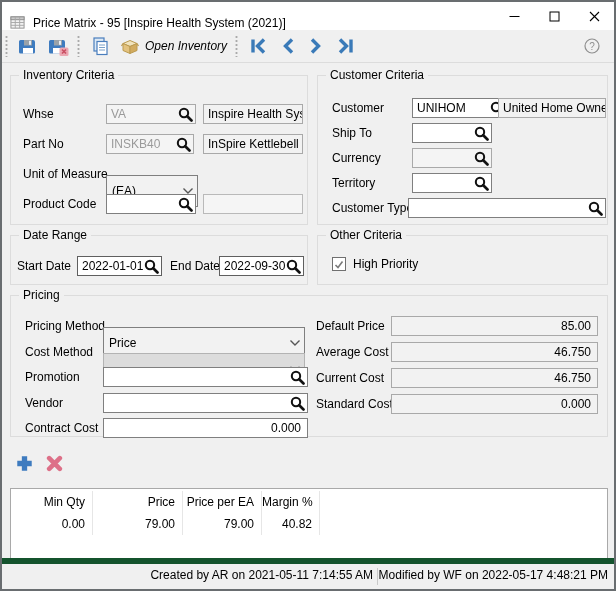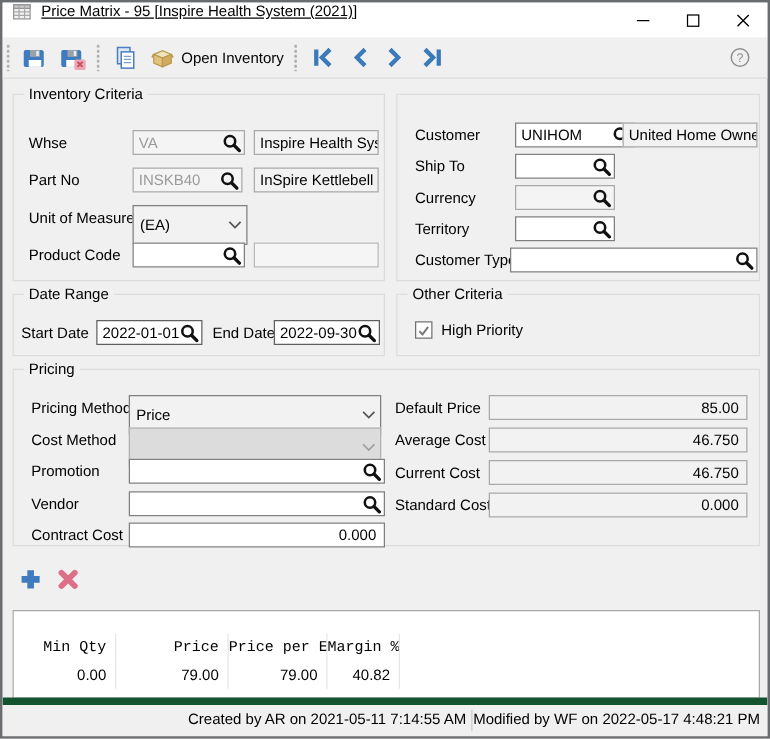--- a/index.html
+++ b/index.html
@@ -2,72 +2,72 @@
 <html><head>
 <meta charset="utf-8">
 <style>
   html,body { margin:0; padding:0; background:#d8d8d8; }
   .window {
     position:relative; width:616px; height:591px; box-sizing:border-box;
     background:#f0f0f0; border:2px solid #696d70; overflow:hidden;
     font-family:"Liberation Sans", sans-serif; font-size:12px; color:#000;
   }
   
-  .titlebar { height:28px; background:#ffffff; display:flex; align-items:flex-start; padding-left:8px;text-decoration:underline; }
+  .titlebar { height:28px; background:#ffffff; display:flex; align-items:flex-end; padding-left:8px; }
   .title-icon { width:15px; height:15px; margin-right:8px; flex:0 0 auto; }
   .title-text { white-space:nowrap; }
   .win-controls { margin-left:auto; display:flex; height:100%; }
   .win-btn { width:40px; height:100%; display:flex; align-items:center; justify-content:center; }
   
   .toolbar { height:32px; background:#f0f0f0; border-bottom:1px solid #dcdcdc; display:flex; align-items:center; }
   .grip { width:5px; height:22px; margin:0 4px 0 2px;
     background-image:radial-gradient(circle, #aaaaaa 1px, transparent 1.2px);
     background-size:5px 4px; background-position:center top; background-repeat:repeat-y; }
   .tbtn { height:26px; display:flex; align-items:center; justify-content:center; padding:0 5px; }
-  .tbtn-label { margin-left:5px; white-space:nowrap; }
+  .tbtn-label { margin-left:5px; white-space:nowrap;font-style:italic; }
   .navbtn { padding:0 6px; }
   .help-btn { margin-left:auto; margin-right:9px; }
   
   .group { position:absolute; border:1px solid #dcdcdc; background:#f0f0f0; box-sizing:border-box; }
   .gtitle { position:absolute; top:-8px; left:8px; background:#f0f0f0; padding:0 4px; line-height:15px; }
   .lbl { position:absolute; line-height:20px; white-space:nowrap; }
   
   .lookup { position:absolute; height:20px; box-sizing:border-box; border:1px solid #7f7f7f;
     background:#fff; display:flex; align-items:center; }
   .lookup input { flex:1; min-width:0; border:none; outline:none; background:transparent;
     font-family:"Liberation Sans", sans-serif; font-size:12px; color:#000; padding:0 0 0 4px; }
   .lookup .mag { flex:0 0 15px; width:15px; height:15px; margin-right:2px; }
   .lookup.ro { background:#f4f4f4; border-color:#a9a9a9; }
   .lookup.ro input { color:#9a9a9a; }
   .lookup.dk { border-color:#5f5f5f; }
   .descbox { position:absolute; height:20px; box-sizing:border-box; border:1px solid #a9a9a9;
     background:#f2f2f2; line-height:18px; padding:0 4px; white-space:nowrap; overflow:hidden; }
   .descbox.dis { background:#f5f5f5; border-color:#b9b9b9; }
   .combo { position:absolute; height:32px; box-sizing:border-box; border:1px solid #7f7f7f;
-    background:#f2f2f2; display:flex; align-items:center; }
+    background:#f2f2f2; display:flex; align-items:center;margin-top:11px; }
   .combo-text { flex:1; padding-left:5px; line-height:18px; white-space:nowrap; overflow:hidden; }
   .combo-arrow { flex:0 0 18px; display:flex; align-items:center; justify-content:center; }
   .combo.dis { background:#dcdcdc; border-color:#b3b3b3; }
   .numbox { position:absolute; height:20px; box-sizing:border-box; border:1px solid #a9a9a9;
     background:#f2f2f2; line-height:18px; padding:0 6px; text-align:right; white-space:nowrap; }
   .numinput { position:absolute; height:20px; box-sizing:border-box; border:1px solid #7f7f7f;
     background:#fff; font-family:"Liberation Sans", sans-serif; font-size:12px; color:#000;
     text-align:right; padding:0 6px; outline:none; }
   
   .checkbox { position:absolute; width:14px; height:14px; box-sizing:border-box;
     border:1px solid #707070; background:#fff; display:flex; align-items:center; justify-content:center; }
   .checkbox svg { display:none; }
   .checkbox.checked svg { display:block; }
   
   .actbtn { position:absolute; width:18px; height:18px; display:flex; align-items:center; justify-content:center; }
   
   .ptable { position:absolute; left:8px; top:486px; width:598px; height:71px; box-sizing:border-box;
     background:#fff; border:1px solid #a9a9a9; }
   .prow { display:grid; grid-template-columns:82px 90px 79px 58px 1fr; height:22px; }
-  .prow:first-child { margin-top:18px;font-family:Liberation Mono, monospace; }
+  .prow:first-child { margin-top:2px; }
   .pcell { text-align:right; padding-right:7px; line-height:22px; border-right:1px solid #e6e6e6;
     white-space:nowrap; overflow:hidden; }
   .pcell.last { border-right:none; }
   
   .statusbar { position:absolute; left:0; right:0; bottom:0; height:25px; background:#f0f0f0;
     border-top:6px solid #14532d; }
   .sb-divider { position:absolute; left:375px; top:4px; bottom:4px; width:1px; background:#c9c9c9; }
   .sb-text { position:absolute; top:0; line-height:23px; white-space:nowrap; }
   .sb-created { right:241px; }
   .sb-modified { right:6px; }
@@ -227,20 +227,21 @@
     <div class="lookup" style="left:95px;top:118px;width:90px">
       <input value="" style="">
       <svg class="mag" viewBox="0 0 14 14">
           <use href="#i-mag"></use>
         </svg>
     </div>
     <div class="descbox dis" style="left:192px;top:118px;width:100px"></div>
   </div>
 
   <div class="group" style="left:315px;top:73px;width:291px;height:150px">
+    <span class="gtitle">Customer Criteria</span>
 
     <span class="lbl" style="left:14px;top:22px">Customer</span>
     <div class="lookup" style="left:94px;top:22px;width:96px">
       <input value="UNIHOM" style="">
       <svg class="mag" viewBox="0 0 14 14">
           <use href="#i-mag"></use>
         </svg>
     </div>
     <div class="descbox" style="left:180px;top:22px;width:108px">United Home Owner</div>
 

